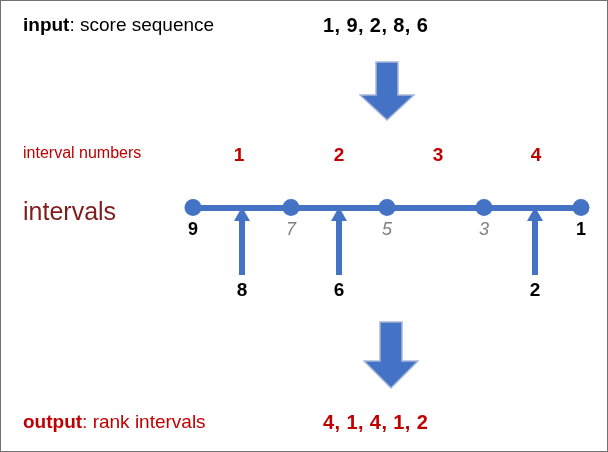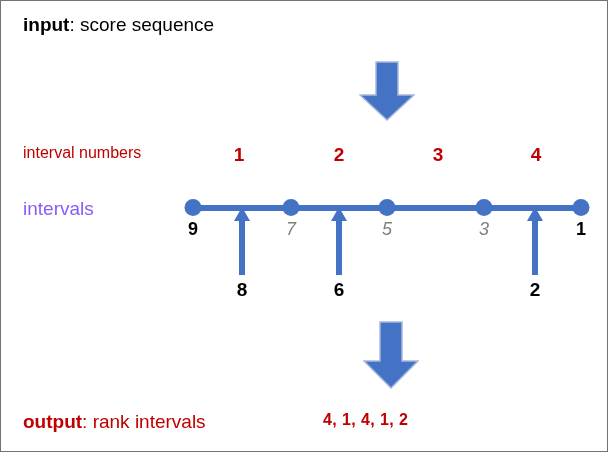--- a/index.html
+++ b/index.html
@@ -53,22 +53,22 @@
     font-size: 19px;
     font-weight: bold;
     color: #C00000;
     transform: translateX(-50%);
     white-space: nowrap;
   }
 
   
   #intervals-label {
     left: 22px; top: 198px;
-    font-size: 19px;
-    color: #8b5cf6;
+    font-size: 25px;
+    color: #7f1d1d;
   }
 
   #axis-line {
     position: absolute;
     left: 192px;
     top: 204px;
     width: 388px;
     height: 6px;
     background: #4472C4;
   }
@@ -121,33 +121,34 @@
   
   #output-label {
     left: 22px; top: 411px;
     font-size: 19px;
     color: #C00000;
   }
   #output-label .kw { font-weight: bold; margin-top: 24px; }
 
   #output-values {
     left: 322px; top: 411px;
-    font-size: 16px;
+    font-size: 20px;
     font-weight: bold;
     color: #C00000;
     letter-spacing: 0.4px;
   }
 </style>
 </head>
 <body>
 
 <div id="canvas">
 
   <div class="txt" id="input-label"><span class="kw">input</span><span>: score sequence</span></div>
 
+  <div class="txt" id="input-values">1, 9, 2, 8, 6</div>
 
   <div class="big-arrow" id="arrow-top">
     <svg viewBox="0 0 56 60" width="56" height="60" preserveAspectRatio="none">
       <polygon points="17,1 39,1 39,34 55,34 28,59 1,34 17,34" fill="#4472C4" stroke="#A6B7DC" stroke-width="1.5"></polygon>
     </svg>
   </div>
 
   <div class="txt" id="interval-numbers-label">interval numbers</div>
 
   <div class="interval-number" style="left:238px">1</div>

